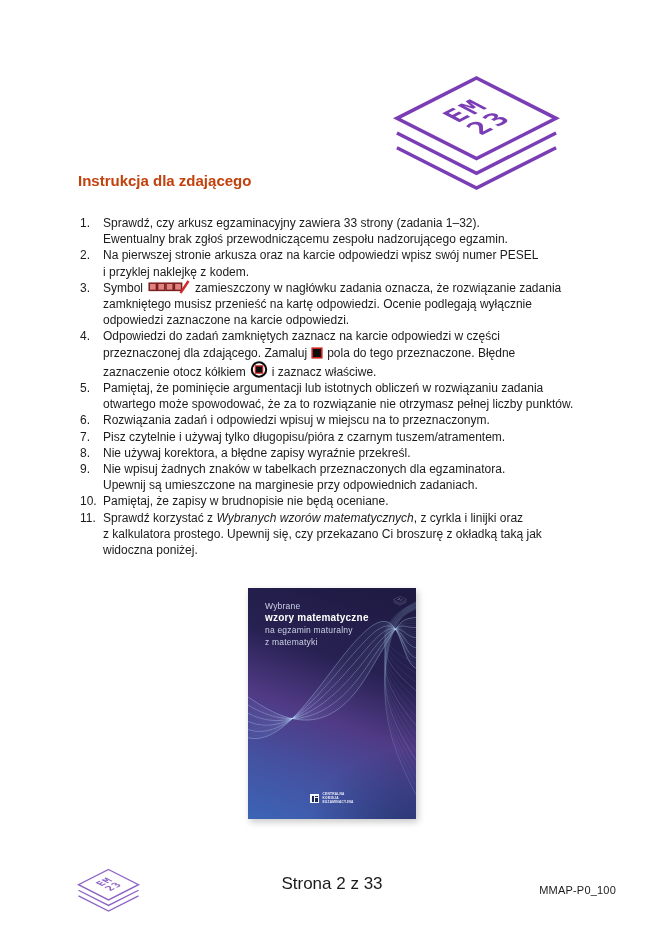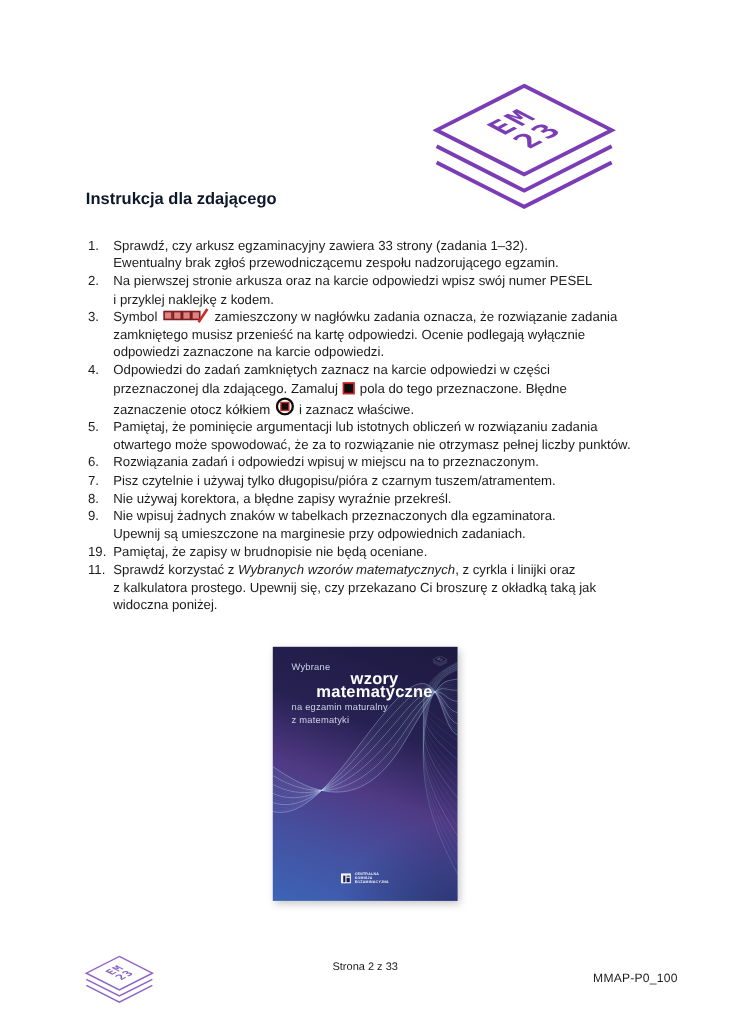--- a/index.html
+++ b/index.html
@@ -6,52 +6,52 @@
   .page{
     position:relative;width:664px;height:939px;background:#ffffff;overflow:hidden;
     font-family:"Liberation Sans","DejaVu Sans",sans-serif;color:#1b1b1b;
   }
   
   .logo-top{position:absolute;left:393px;top:74px;width:167px;height:122px;color:#7a3db5;}
   .logo-bottom{position:absolute;left:77px;top:868px;width:63px;height:46px;color:#8d63c5;}
   
   h1.heading{
     position:absolute;left:78px;top:172px;margin:0;
-    font-size:15px;font-weight:bold;color:#0f172a;
+    font-size:15px;font-weight:bold;color:#c2410c;
   }
   
   .ins-list{position:absolute;left:78px;top:215px;width:545px;font-size:12px;line-height:16.2px;}
   .ins-item{display:flex;}
   .ins-item .num{flex:0 0 25px;width:25px;padding-left:2px;box-sizing:border-box;}
   .ins-item .txt{flex:1;white-space:pre-wrap;}
   .txt em{font-style:italic;}
   .inline-ico{display:inline-block;vertical-align:-2px;margin:0 5px;}
   .inline-ico.tight{margin:0 4px;}
   
   .booklet{
     position:absolute;left:248px;top:588px;width:168px;height:231px;
     background:
       radial-gradient(120% 70% at 100% 108%, rgba(18,22,66,.55) 0%, rgba(18,22,66,0) 55%),
       linear-gradient(200deg,#1e1a42 4%,#272152 34%,#503a85 56%,#45509f 76%,#3c64b6 100%);
     box-shadow:2px 3px 7px rgba(0,0,0,.22);
   }
   .booklet svg.waves{position:absolute;left:0;top:0;width:100%;height:100%;}
   .booklet .corner-logo{position:absolute;right:9px;top:8px;width:14px;height:10px;color:#8f93ad;opacity:.85;}
   .cover-title{position:absolute;left:17px;top:12px;line-height:12px;color:#ccd1e6;font-size:8.5px;letter-spacing:.2px;}
-  .cover-title .bold{font-size:15px;font-weight:bold;color:#ffffff;text-align:center;}
+  .cover-title .bold{font-size:10px;font-weight:bold;color:#ffffff;}
   .publisher{position:absolute;left:0;right:0;top:205px;display:flex;justify-content:center;align-items:center;gap:3px;}
   .publisher .sq{width:9px;height:9px;background:#f4f6fa;position:relative;flex:0 0 9px;}
   .publisher .sq i{position:absolute;background:#1c2350;}
   .publisher .sq i.b1{left:1.5px;top:1.5px;width:2px;height:6px;}
   .publisher .sq i.b2{left:4.5px;top:1.5px;width:3px;height:1.4px;}
   .publisher .sq i.b3{left:4.5px;top:3.8px;width:3px;height:1.4px;}
   .publisher .sq i.b4{left:4.5px;top:6.1px;width:3px;height:1.4px;}
   .publisher .pname{font-size:3.2px;line-height:3.9px;color:#eef1fa;letter-spacing:.25px;font-weight:bold;}
   
-  .page-number{position:absolute;left:0;right:0;top:874px;text-align:center;font-size:10px;}
+  .page-number{position:absolute;left:0;right:0;top:874px;text-align:center;font-size:17px;}
   .form-code{position:absolute;right:48px;top:884px;font-size:11px;font-weight:normal;letter-spacing:.2px;}
   .hidden-defs{position:absolute;width:0;height:0;overflow:hidden;}
 </style>
 </head>
 <body>
 
 <svg class="hidden-defs" aria-hidden="true">
   <defs>
     <symbol id="em-logo" viewBox="0 0 170 122">
       <g fill="none" stroke="currentColor" stroke-width="3.6" stroke-linejoin="miter">
@@ -137,21 +137,21 @@
       <div class="txt"><span>Nie używaj korektora, a błędne zapisy wyraźnie przekreśl.</span></div>
     </div>
 
     <div class="ins-item">
       <span class="num">9.</span>
       <div class="txt"><span>Nie wpisuj żadnych znaków w tabelkach przeznaczonych dla egzaminatora.
 Upewnij są umieszczone na marginesie przy odpowiednich zadaniach.</span></div>
     </div>
 
     <div class="ins-item">
-      <span class="num">19.</span>
+      <span class="num">10.</span>
       <div class="txt"><span>Pamiętaj, że zapisy w brudnopisie nie będą oceniane.</span></div>
     </div>
 
     <div class="ins-item">
       <span class="num">11.</span>
       <div class="txt"><span>Sprawdź korzystać z </span><em>Wybranych wzorów matematycznych</em><span>, z cyrkla i linijki oraz
 z kalkulatora prostego. Upewnij się, czy przekazano Ci broszurę z okładką taką jak
 widoczna poniżej.</span></div>
     </div>
 

